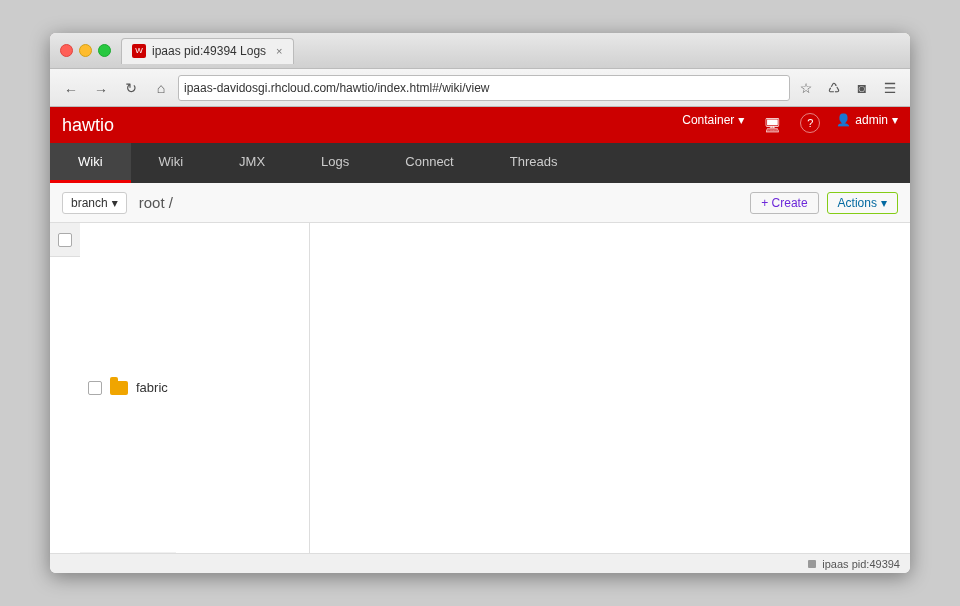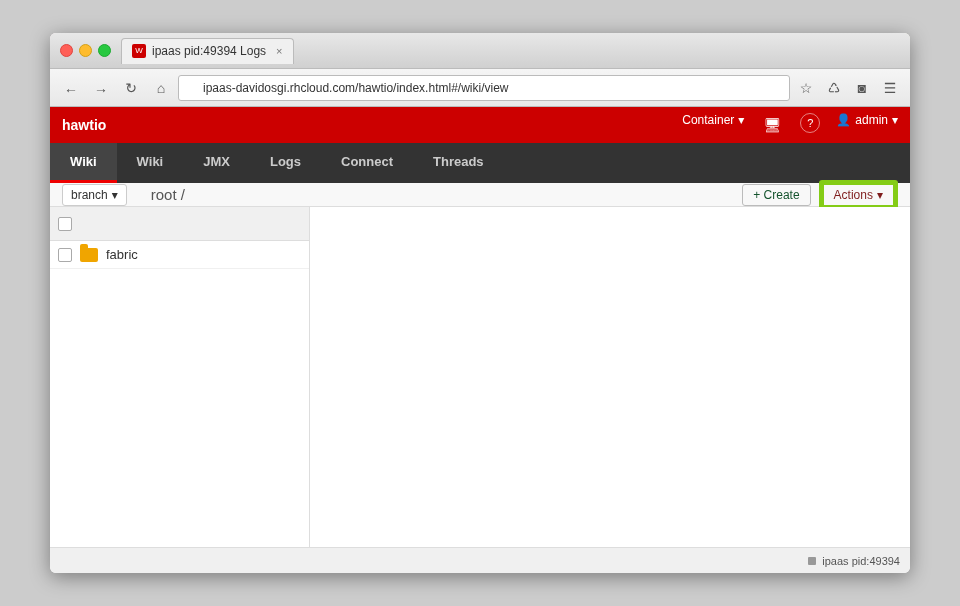--- a/index.html
+++ b/index.html
@@ -118,21 +118,21 @@
       color: #555;
       font-size: 14px;
       border-radius: 3px;
     }
 
     .url-bar {
       flex: 1;
       height: 26px;
       border: 1px solid #bbb;
       border-radius: 3px;
-      padding: 0 24px;
+      padding: 0 5px;
       font-size: 12px;
       color: #333;
       background: white;
       outline: none;
     }
 
     .nav-icon-btn {
       width: 24px;
       height: 24px;
       display: flex;
@@ -148,22 +148,22 @@
       height: 36px;
       background: #c00;
       display: flex;
       align-items: center;
       padding: 0 12px;
       color: white;
       font-size: 13px;
     }
 
     .app-logo {
-      font-weight: bold;
-      font-size: 14px;
+      font-weight: normal;
+      font-size: 18px;
       color: white;
       margin-right: auto;
     }
 
     .header-right {
       display: flex;
       align-items: flex-start;
       gap: 16px;
       font-size: 12px;
     }
@@ -179,42 +179,42 @@
     .nav-tabs {
       height: 40px;
       background: #333;
       display: flex;
       align-items: stretch;
     }
 
     .nav-tab {
       display: flex;
       align-items: center;
-      padding: 0 20px;
+      padding: 0 28px;
       color: #ccc;
       font-size: 13px;
       cursor: pointer;
       border-bottom: 3px solid transparent;
-      font-weight: 700;
+      font-weight: 400;
     }
     .nav-tab.active {
       color: white;
       background: #444;
       border-bottom: 3px solid #e00;
     }
 
     
     .toolbar {
-      height: 24px;
+      height: 40px;
       background: #f8f8f8;
       border-bottom: 1px solid #ddd;
       display: flex;
       align-items: center;
       padding: 0 12px;
-      gap: 20px;
+      gap: 8px;
     }
 
     .branch-dropdown {
       display: flex;
       align-items: center;
       gap: 4px;
       background: white;
       border: 1px solid #ccc;
       border-radius: 3px;
       padding: 3px 8px;
@@ -235,52 +235,52 @@
       align-items: center;
       gap: 8px;
     }
 
     .create-btn {
       background: none;
       border: 1px solid #bbb;
       border-radius: 3px;
       padding: 3px 10px;
       font-size: 12px;
-      color: #14532d;
+      color: #6d28d9;
       cursor: pointer;
       display: flex;
       align-items: center;
       gap: 4px;
     }
 
     .actions-btn {
       background: none;
-      border: 5px solid #84cc16;
+      border: 1px solid #84cc16;
       border-radius: 3px;
       padding: 3px 10px;
       font-size: 12px;
-      color: #7f1d1d;
+      color: #0369a1;
       cursor: pointer;
       display: flex;
       align-items: center;
       gap: 4px;
     }
 
     
     .content-area {
       flex: 1;
       display: flex;
       overflow: hidden;
     }
 
     .file-list-panel {
       width: 260px;
       border-right: 1px solid #ddd;
       display: flex;
-      flex-direction: column;
+      flex-direction: row;
     }
 
     .file-list-header {
       height: 34px;
       background: #f0f0f0;
       border-bottom: 1px solid #ddd;
       display: flex;
       align-items: center;
       padding: 0 8px;
     }
@@ -324,21 +324,21 @@
       border-radius: 2px 2px 0 0;
     }
 
     .detail-panel {
       flex: 1;
       background: white;
     }
 
     
     .status-bar {
-      height: 26px;
+      height: 20px;
       background: #f0f0f0;
       border-top: 1px solid #ddd;
       display: flex;
       align-items: center;
       padding: 0 10px;
       font-size: 11px;
       color: #555;
       justify-content: flex-end;
     }
 

